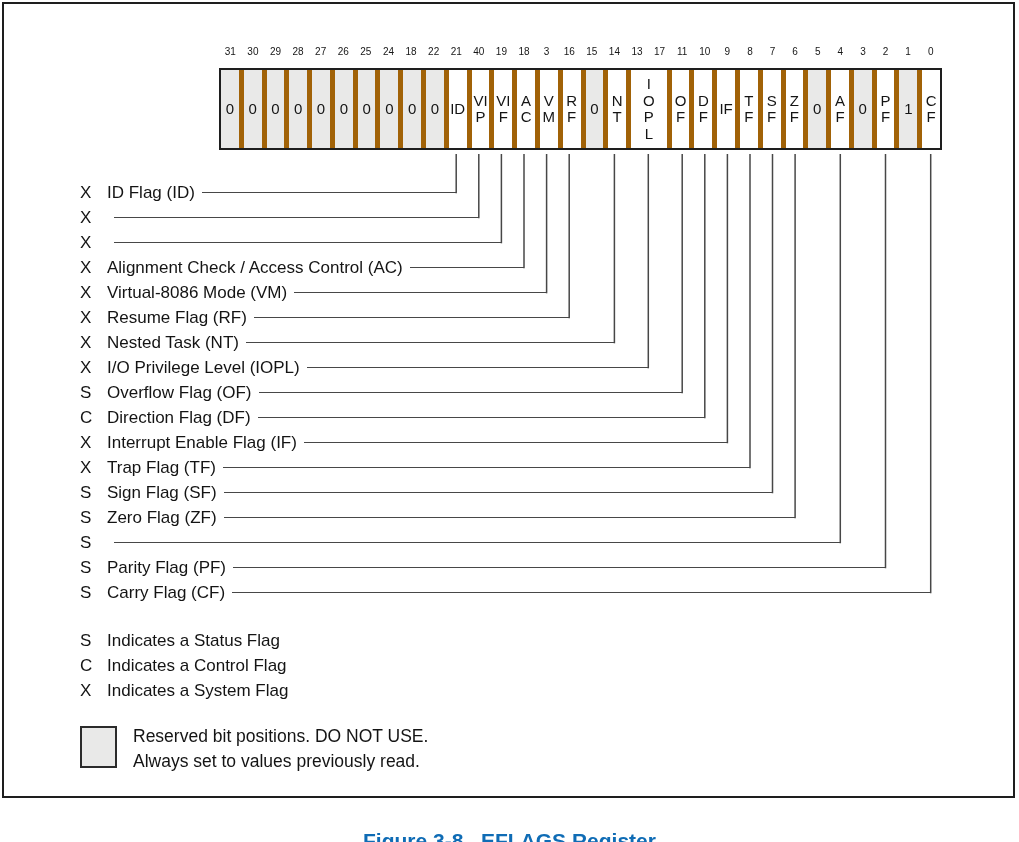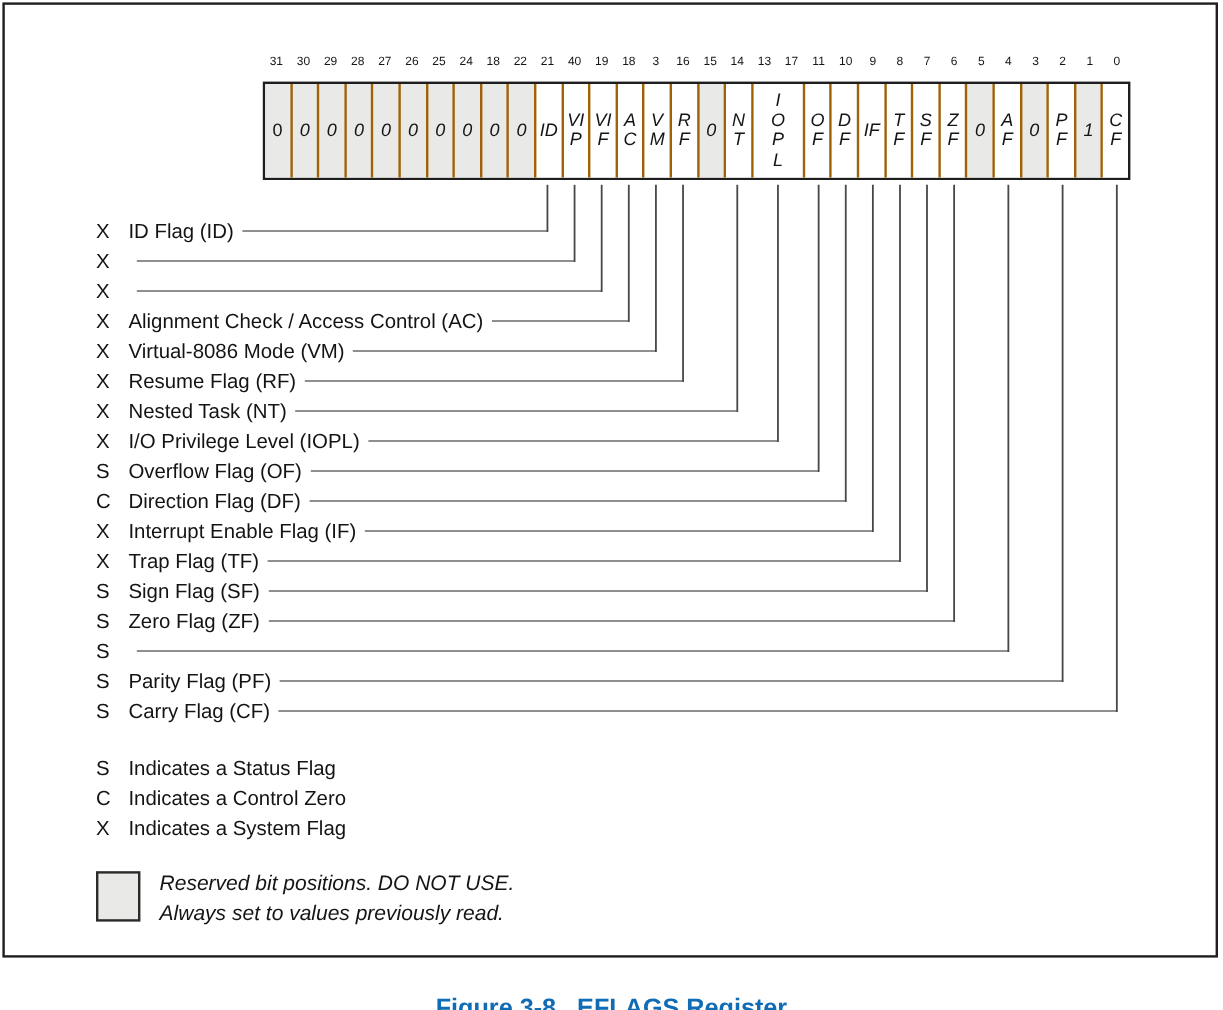--- a/index.html
+++ b/index.html
@@ -14,31 +14,31 @@
   .bitnums{
     position:absolute;left:219px;top:43px;width:723px;height:17px;
     display:flex;font-size:10px;line-height:17px;color:#161616;
   }
   .bitnums span{flex:1 1 0;text-align:center;}
   .register{
     position:absolute;left:219px;top:68px;width:723px;height:82px;
     display:flex;border:2px solid #1e1e1e;box-sizing:border-box;background:#fff;
   }
   .cell{flex:1 1 0;display:flex;align-items:center;justify-content:center;box-sizing:border-box;background:#fff;}
-  .cell + .cell{border-left:2px solid #a16207;font-style:italic;}
+  .cell + .cell{border-left:5px solid #a16207;}
   .cell.reserved{background:#e9e9e8;}
   .cell.span2{flex:2 1 0;}
   .cell-text{display:block;width:15px;text-align:center;word-break:break-all;font-size:15px;line-height:16.5px;color:#141414;}
   .lines{position:absolute;left:0;top:0;pointer-events:none;}
   .flag-row{position:absolute;display:flex;align-items:center;height:22px;font-size:17px;color:#141414;}
   .f-letter{flex:0 0 27px;}
   .f-label{flex:0 0 auto;white-space:nowrap;}
   .f-line{flex:1 1 auto;height:0;border-top:1.6px solid #474747;margin-left:7px;align-self:center;}
   .legend-row{position:absolute;left:80px;display:flex;align-items:center;height:22px;font-size:17px;color:#141414;}
-  .reserved-note{position:absolute;left:80px;top:724px;display:flex;gap:16px;font-style:italic;}
+  .reserved-note{position:absolute;left:80px;top:724px;display:flex;gap:16px;}
   .swatch{width:37px;height:42px;background:#e9e9e8;border:2px solid #2b2b2b;box-sizing:border-box;margin-top:2px;flex:0 0 auto;}
   .note-text{font-size:17.5px;line-height:25px;color:#141414;}
   .caption{
     position:absolute;left:0;top:825px;width:100%;text-align:center;
     font-size:21px;line-height:32px;font-weight:bold;color:#0f6cb5;white-space:pre;
   }
 </style>
 </head>
 <body>
 
@@ -279,21 +279,21 @@
         <div class="f-line"></div>
       </div>
     </div>
   <div id="legend">
       <div class="legend-row" style="top: 630px;">
         <span class="f-letter">S</span>
         <span class="f-label">Indicates a Status Flag</span>
       </div>
       <div class="legend-row" style="top: 655px;">
         <span class="f-letter">C</span>
-        <span class="f-label">Indicates a Control Zero</span>
+        <span class="f-label">Indicates a Control Flag</span>
       </div>
       <div class="legend-row" style="top: 680px;">
         <span class="f-letter">X</span>
         <span class="f-label">Indicates a System Flag</span>
       </div>
     </div>
 
   <div class="reserved-note">
     <div class="swatch" style="background: rgb(233, 233, 232);"></div>
     <div class="note-text">

